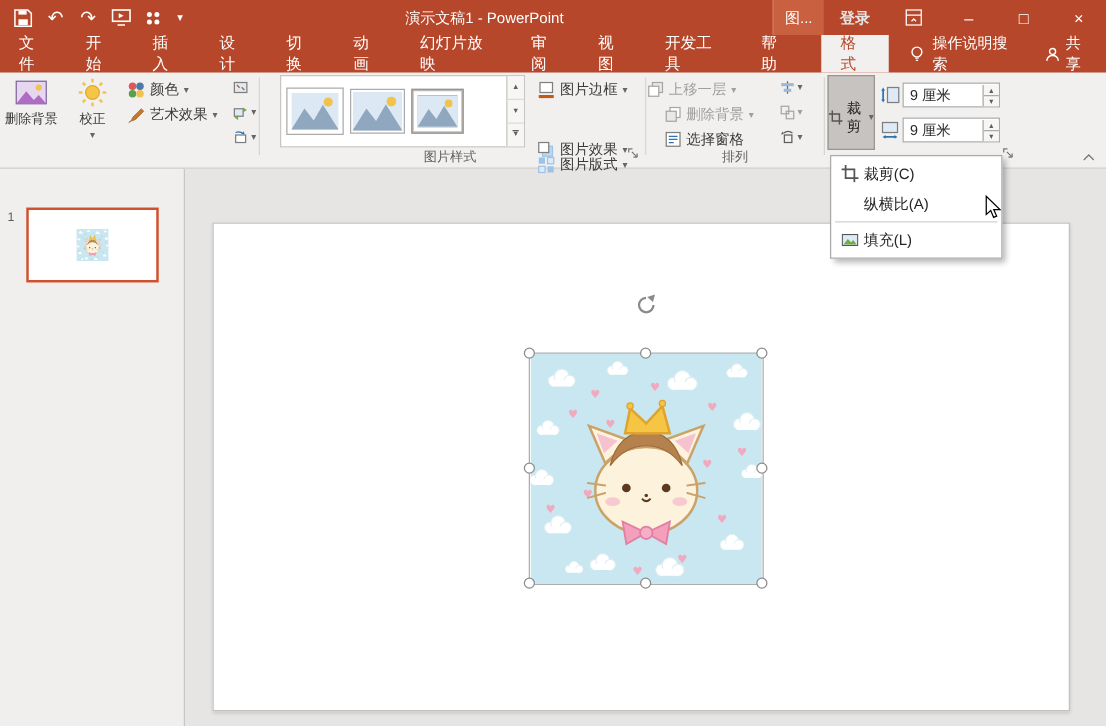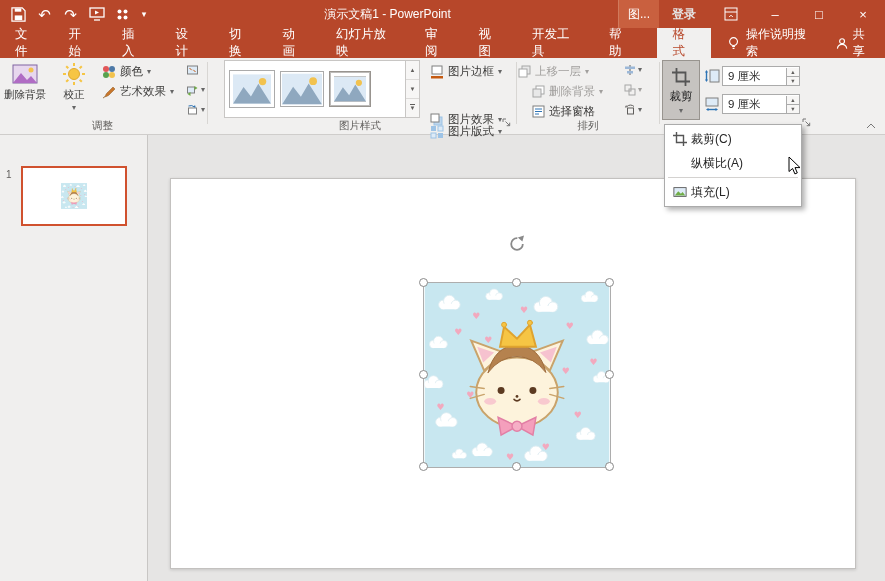--- a/index.html
+++ b/index.html
@@ -37,21 +37,21 @@
   .gallery{position:absolute;left:224px;top:2px;width:196px;height:58px;background:#fff;border:1px solid #C8C6C4;display:flex;align-items:center;padding-left:4px;gap:5px;}
   .gitem{display:flex;align-items:center;justify-content:center;}
   .g1{border:1px solid #ABABAB;background:#fff;padding:3px;}
   .g2{border:1px solid #ABABAB;background:#fff;padding:1px;}
   .g3{background:#BDBBB9;padding:4px;border:1px solid #98948F;}
   .g3 svg{outline:3px solid #fff;}
   .gscroll{position:absolute;right:0;top:0;width:14px;height:56px;border-left:1px solid #C8C6C4;display:flex;flex-direction:column;background:#F7F6F5;}
   .gs{flex:1;display:flex;align-items:center;justify-content:center;font-size:6px;color:#605E5C;border-bottom:1px solid #DCDAD8;}
   .gs:last-child{border-bottom:none;}
   .gmore{border-top:1px solid #605E5C;font-size:6px;line-height:1.1;}
-  .cropbtn{position:absolute;left:662px;top:2px;width:38px;height:60px;background:#C6C3C0;border:1px solid #98948F;display:flex;flex-direction:column;align-items:center;padding-top:7px;gap:3px;font-size:11.5px;color:#262626;}
+  .cropbtn{position:absolute;left:662px;top:2px;width:38px;height:60px;background:#C6C3C0;border:1px solid #98948F;display:flex;flex-direction:row;align-items:center;padding-top:7px;gap:3px;font-size:11.5px;color:#262626;}
   .spin{position:absolute;width:78px;height:20px;border:1px solid #ABABAB;background:#fff;display:flex;align-items:center;}
   .spinval{flex:1;display:flex;align-items:center;padding-left:5px;font-size:11.5px;color:#262626;}
   .steppers{width:13px;border-left:1px solid #ABABAB;display:flex;flex-direction:column;background:#F7F6F5;}
   .step{flex:1;font-size:6.5px;color:#605E5C;display:flex;align-items:center;justify-content:center;}
   .step.up{border-bottom:1px solid #ABABAB;}
   .launcher{position:absolute;}
   
   .menu{position:absolute;left:664px;top:124px;width:138px;background:#fff;border:1px solid #ABABAB;box-shadow:3px 3px 5px rgba(0,0,0,.3);padding:2px 0;z-index:50;}
   .mitem{display:flex;align-items:center;height:24px;padding:0 6px 0 4px;font-size:12px;color:#262626;}
   .mico{width:22px;display:flex;justify-content:center;align-items:center;}
@@ -274,21 +274,20 @@
       <span class="caret">▾</span>
     </div>
     <div class="minibtn" style="left:186px;top:46px;">
       <svg width="13" height="12" viewBox="0 0 12 12">
           <rect x="2" y="4" width="8" height="6" fill="#fff" stroke="#7F7F7F"></rect>
           <path d="M2 2a5 4 0 016 1" stroke="#2E74B5" fill="none"></path>
           <path d="M8.5 1l.7 2.5L6.7 3z" fill="#2E74B5"></path>
         </svg>
       <span class="caret">▾</span>
     </div>
-    <div class="glabel" style="left:0;width:205px;">调整</div>
     <div class="gsep" style="left:207px;"></div>
 
     <div class="gallery">
       <span class="gitem g1">
           <svg width="38" height="30" viewBox="0 0 36 28">
             <use href="#stylepic"></use>
           </svg>
         </span>
       <span class="gitem g2">
           <svg width="40" height="32" viewBox="0 0 36 28">

